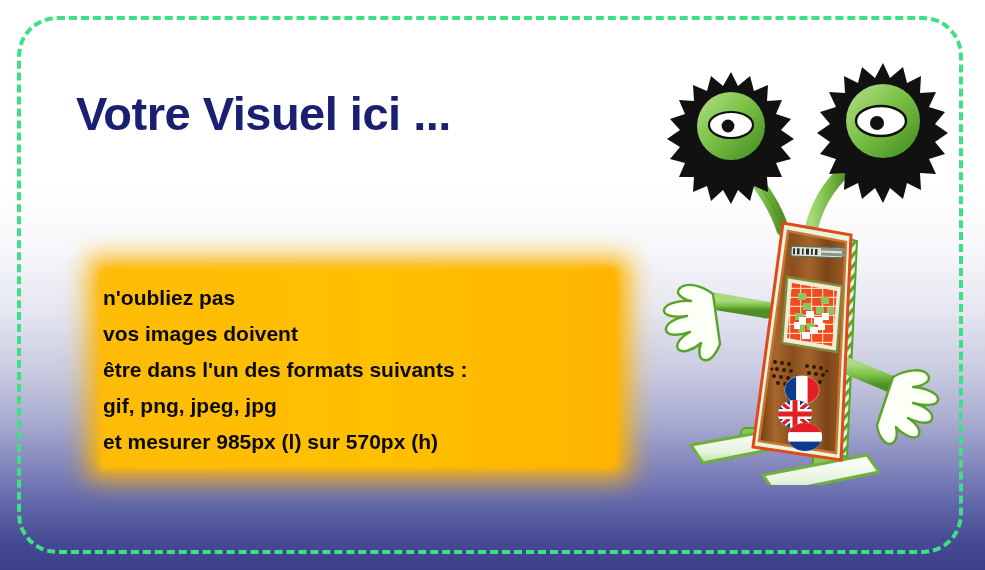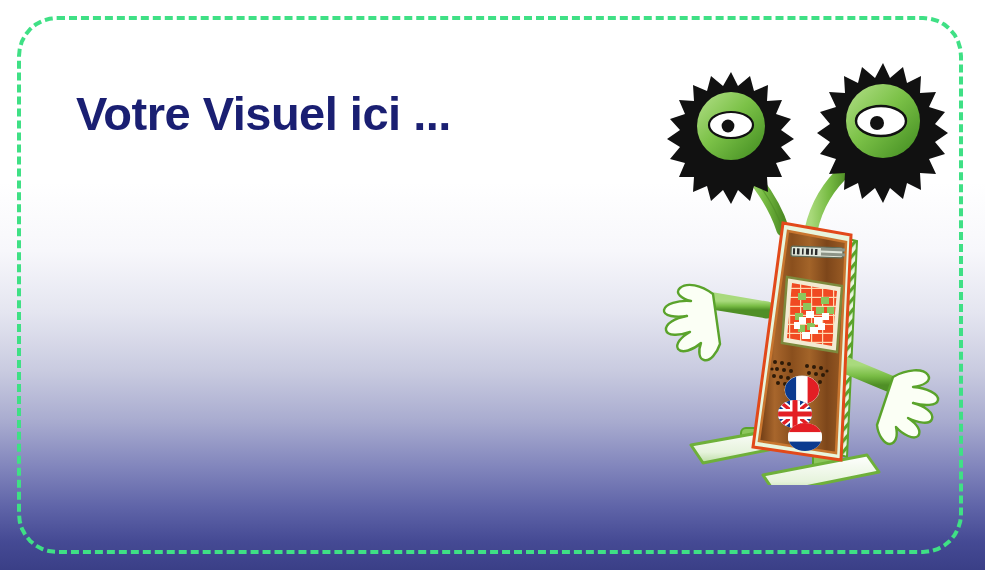--- a/index.html
+++ b/index.html
@@ -106,20 +106,31 @@
 </style>
 </head>
 <body>
 
 <div id="placeholder-banner">
 
   <div class="frame"></div>
 
   <div class="title">Votre Visuel ici ...</div>
 
+  <div class="note-wrap">
+    <div class="note-glow"></div>
+    <div class="note-core"></div>
+    <div class="note-text">
+      <div class="note-line">n'oubliez pas</div>
+      <div class="note-line">vos images doivent</div>
+      <div class="note-line">être dans l'un des  formats suivants :</div>
+      <div class="note-line">gif, png, jpeg, jpg</div>
+      <div class="note-line">et mesurer 985px (l) sur 570px (h)</div>
+    </div>
+  </div>
 
   <div class="mascot">
     <svg viewBox="0 0 330 430" xmlns="http://www.w3.org/2000/svg">
       <defs>
         <linearGradient id="gEye" x1="0" y1="0" x2="1" y2="1">
           <stop offset="0%" stop-color="#b4e08a"></stop>
           <stop offset="45%" stop-color="#7cc248"></stop>
           <stop offset="100%" stop-color="#3f8a1e"></stop>
         </linearGradient>
         <linearGradient id="gStalk" x1="0" y1="0" x2="1" y2="0">

